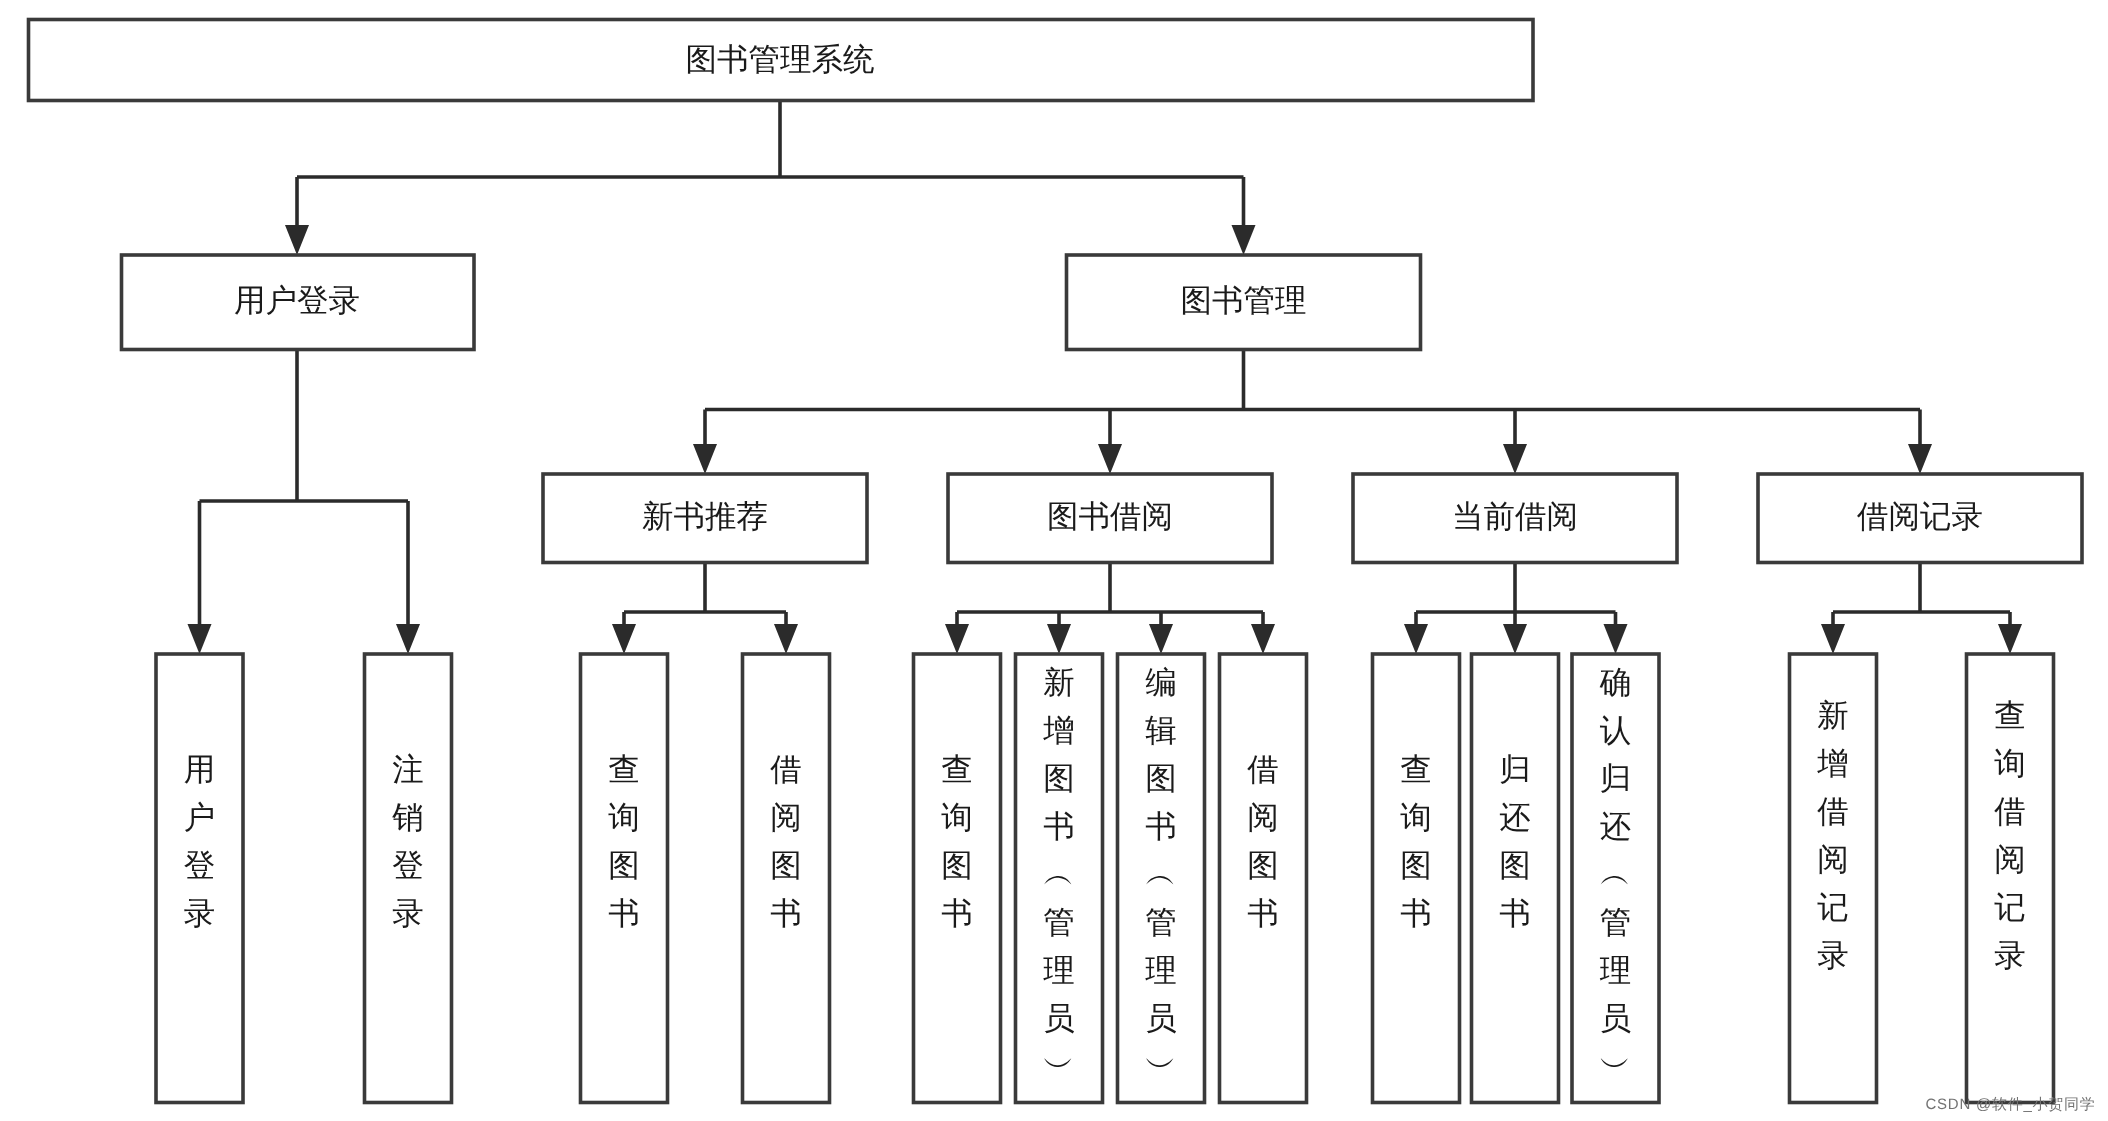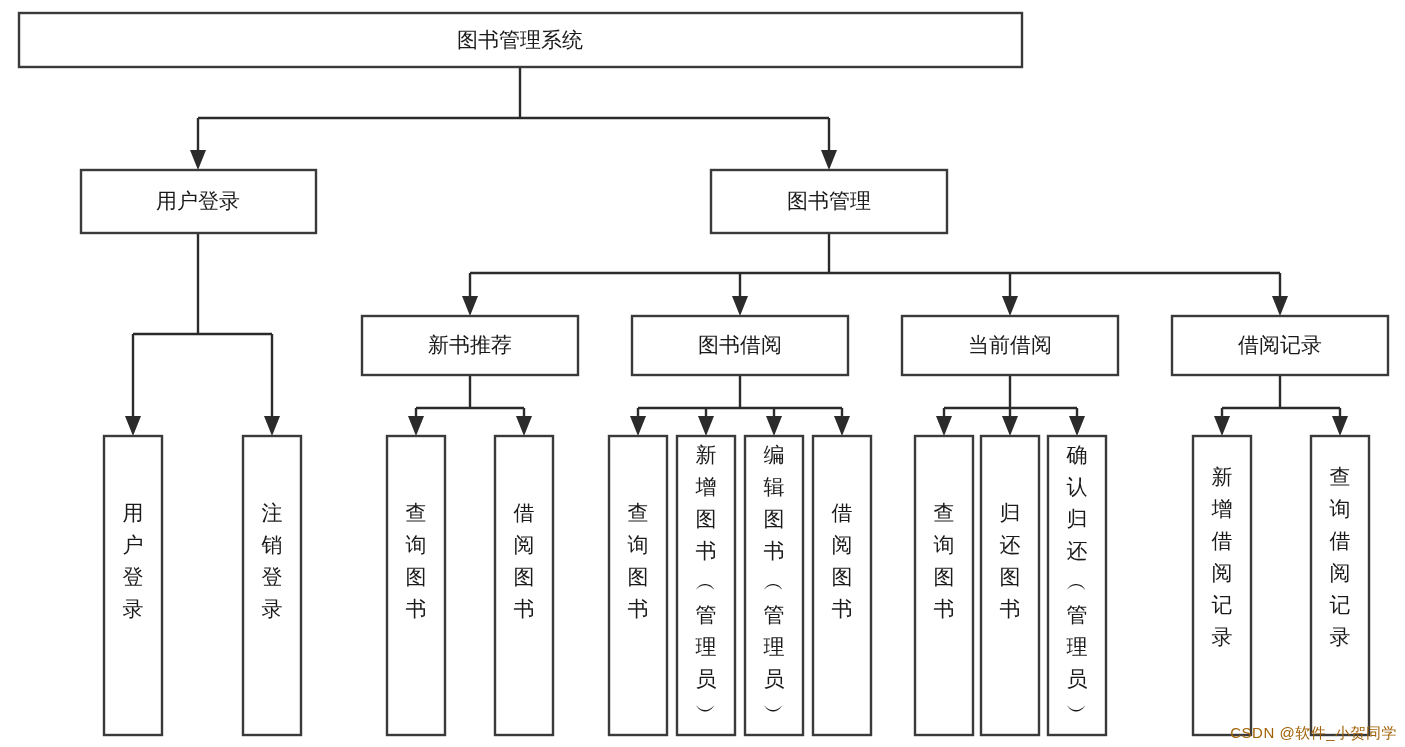--- a/index.html
+++ b/index.html
@@ -52,22 +52,22 @@
     font-family: "Liberation Sans", "DejaVu Sans", sans-serif;
     font-size: 21px;
     fill: #1a1a1a;
     text-anchor: middle;
   }
   .watermark {
     position: absolute;
     right: 8px;
     bottom: 4px;
     font-family: "Liberation Sans", "DejaVu Sans", sans-serif;
-    font-size: 15px;
-    color: #a16207;
+    font-size: 10px;
+    color: #737373;
     letter-spacing: 0.5px;
     white-space: nowrap;
     user-select: none;
   }
 </style>
 </head>
 <body>
 
 <div id="diagram-root">
   <svg class="flow" viewBox="0 0 1405 747" xmlns="http://www.w3.org/2000/svg">

